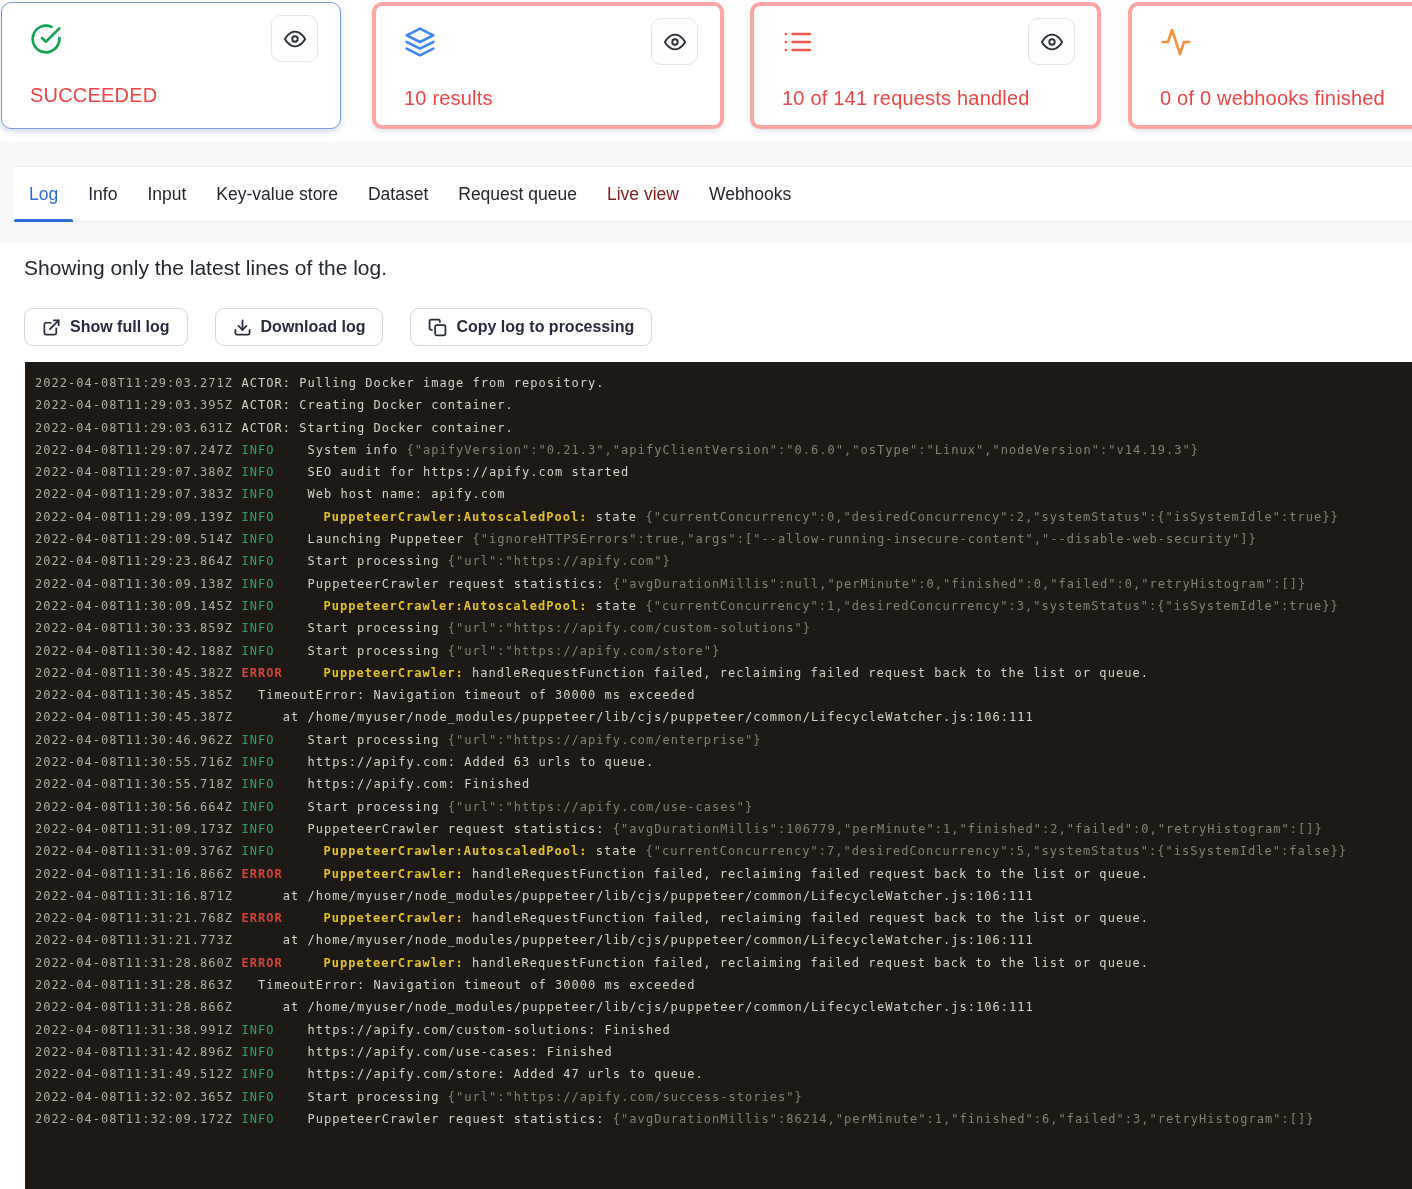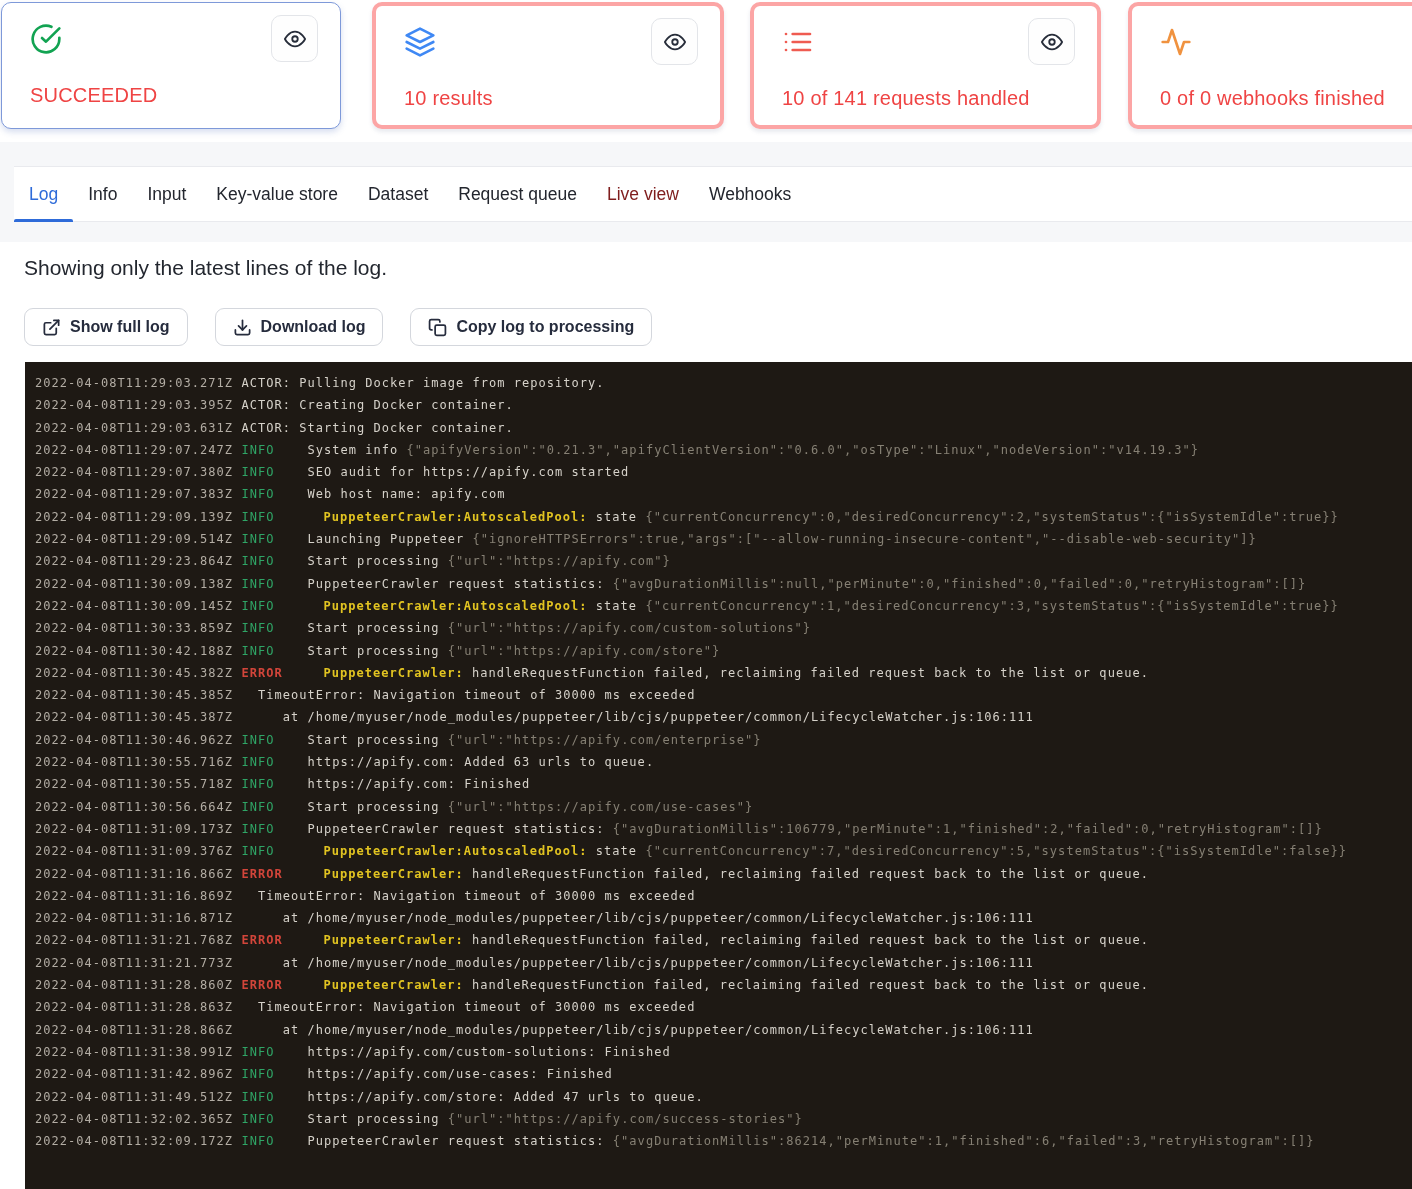--- a/index.html
+++ b/index.html
@@ -234,21 +234,20 @@
       <div class="ln"><span class="c-t">2022-04-08T11:30:45.382Z </span><span class="c-e">ERROR</span><span class="c-t">   </span><span class="c-y">PuppeteerCrawler:</span><span class="c-m"> handleRequestFunction failed, reclaiming failed request back to the list or queue.</span></div>
       <div class="ln"><span class="c-t">2022-04-08T11:30:45.385Z</span><span class="c-m">   TimeoutError: Navigation timeout of 30000 ms exceeded</span></div>
       <div class="ln"><span class="c-t">2022-04-08T11:30:45.387Z</span><span class="c-m">      at /home/myuser/node_modules/puppeteer/lib/cjs/puppeteer/common/LifecycleWatcher.js:106:111</span></div>
       <div class="ln"><span class="c-t">2022-04-08T11:30:46.962Z </span><span class="c-i">INFO</span><span class="c-t">    </span><span class="c-m">Start processing </span><span class="c-d">{"url":"https://apify.com/enterprise"}</span></div>
       <div class="ln"><span class="c-t">2022-04-08T11:30:55.716Z </span><span class="c-i">INFO</span><span class="c-t">    </span><span class="c-m">https://apify.com: Added 63 urls to queue.</span></div>
       <div class="ln"><span class="c-t">2022-04-08T11:30:55.718Z </span><span class="c-i">INFO</span><span class="c-t">    </span><span class="c-m">https://apify.com: Finished</span></div>
       <div class="ln"><span class="c-t">2022-04-08T11:30:56.664Z </span><span class="c-i">INFO</span><span class="c-t">    </span><span class="c-m">Start processing </span><span class="c-d">{"url":"https://apify.com/use-cases"}</span></div>
       <div class="ln"><span class="c-t">2022-04-08T11:31:09.173Z </span><span class="c-i">INFO</span><span class="c-t">    </span><span class="c-m">PuppeteerCrawler request statistics: </span><span class="c-d">{"avgDurationMillis":106779,"perMinute":1,"finished":2,"failed":0,"retryHistogram":[]}</span></div>
       <div class="ln"><span class="c-t">2022-04-08T11:31:09.376Z </span><span class="c-i">INFO</span><span class="c-t">    </span><span class="c-y">PuppeteerCrawler:AutoscaledPool:</span><span class="c-m"> state </span><span class="c-d">{"currentConcurrency":7,"desiredConcurrency":5,"systemStatus":{"isSystemIdle":false}}</span></div>
       <div class="ln"><span class="c-t">2022-04-08T11:31:16.866Z </span><span class="c-e">ERROR</span><span class="c-t">   </span><span class="c-y">PuppeteerCrawler:</span><span class="c-m"> handleRequestFunction failed, reclaiming failed request back to the list or queue.</span></div>
-      <div class="ln"><span class="c-t">2022-04-08T11:31:16.869Z</span><span class="c-m">   TimeoutError: Navigation timeout of 30000 ms exceeded</span></div>
       <div class="ln"><span class="c-t">2022-04-08T11:31:16.871Z</span><span class="c-m">      at /home/myuser/node_modules/puppeteer/lib/cjs/puppeteer/common/LifecycleWatcher.js:106:111</span></div>
       <div class="ln"><span class="c-t">2022-04-08T11:31:21.768Z </span><span class="c-e">ERROR</span><span class="c-t">   </span><span class="c-y">PuppeteerCrawler:</span><span class="c-m"> handleRequestFunction failed, reclaiming failed request back to the list or queue.</span></div>
       <div class="ln"><span class="c-t">2022-04-08T11:31:21.773Z</span><span class="c-m">      at /home/myuser/node_modules/puppeteer/lib/cjs/puppeteer/common/LifecycleWatcher.js:106:111</span></div>
       <div class="ln"><span class="c-t">2022-04-08T11:31:28.860Z </span><span class="c-e">ERROR</span><span class="c-t">   </span><span class="c-y">PuppeteerCrawler:</span><span class="c-m"> handleRequestFunction failed, reclaiming failed request back to the list or queue.</span></div>
       <div class="ln"><span class="c-t">2022-04-08T11:31:28.863Z</span><span class="c-m">   TimeoutError: Navigation timeout of 30000 ms exceeded</span></div>
       <div class="ln"><span class="c-t">2022-04-08T11:31:28.866Z</span><span class="c-m">      at /home/myuser/node_modules/puppeteer/lib/cjs/puppeteer/common/LifecycleWatcher.js:106:111</span></div>
       <div class="ln"><span class="c-t">2022-04-08T11:31:38.991Z </span><span class="c-i">INFO</span><span class="c-t">    </span><span class="c-m">https://apify.com/custom-solutions: Finished</span></div>
       <div class="ln"><span class="c-t">2022-04-08T11:31:42.896Z </span><span class="c-i">INFO</span><span class="c-t">    </span><span class="c-m">https://apify.com/use-cases: Finished</span></div>
       <div class="ln"><span class="c-t">2022-04-08T11:31:49.512Z </span><span class="c-i">INFO</span><span class="c-t">    </span><span class="c-m">https://apify.com/store: Added 47 urls to queue.</span></div>
       <div class="ln"><span class="c-t">2022-04-08T11:32:02.365Z </span><span class="c-i">INFO</span><span class="c-t">    </span><span class="c-m">Start processing </span><span class="c-d">{"url":"https://apify.com/success-stories"}</span></div>

